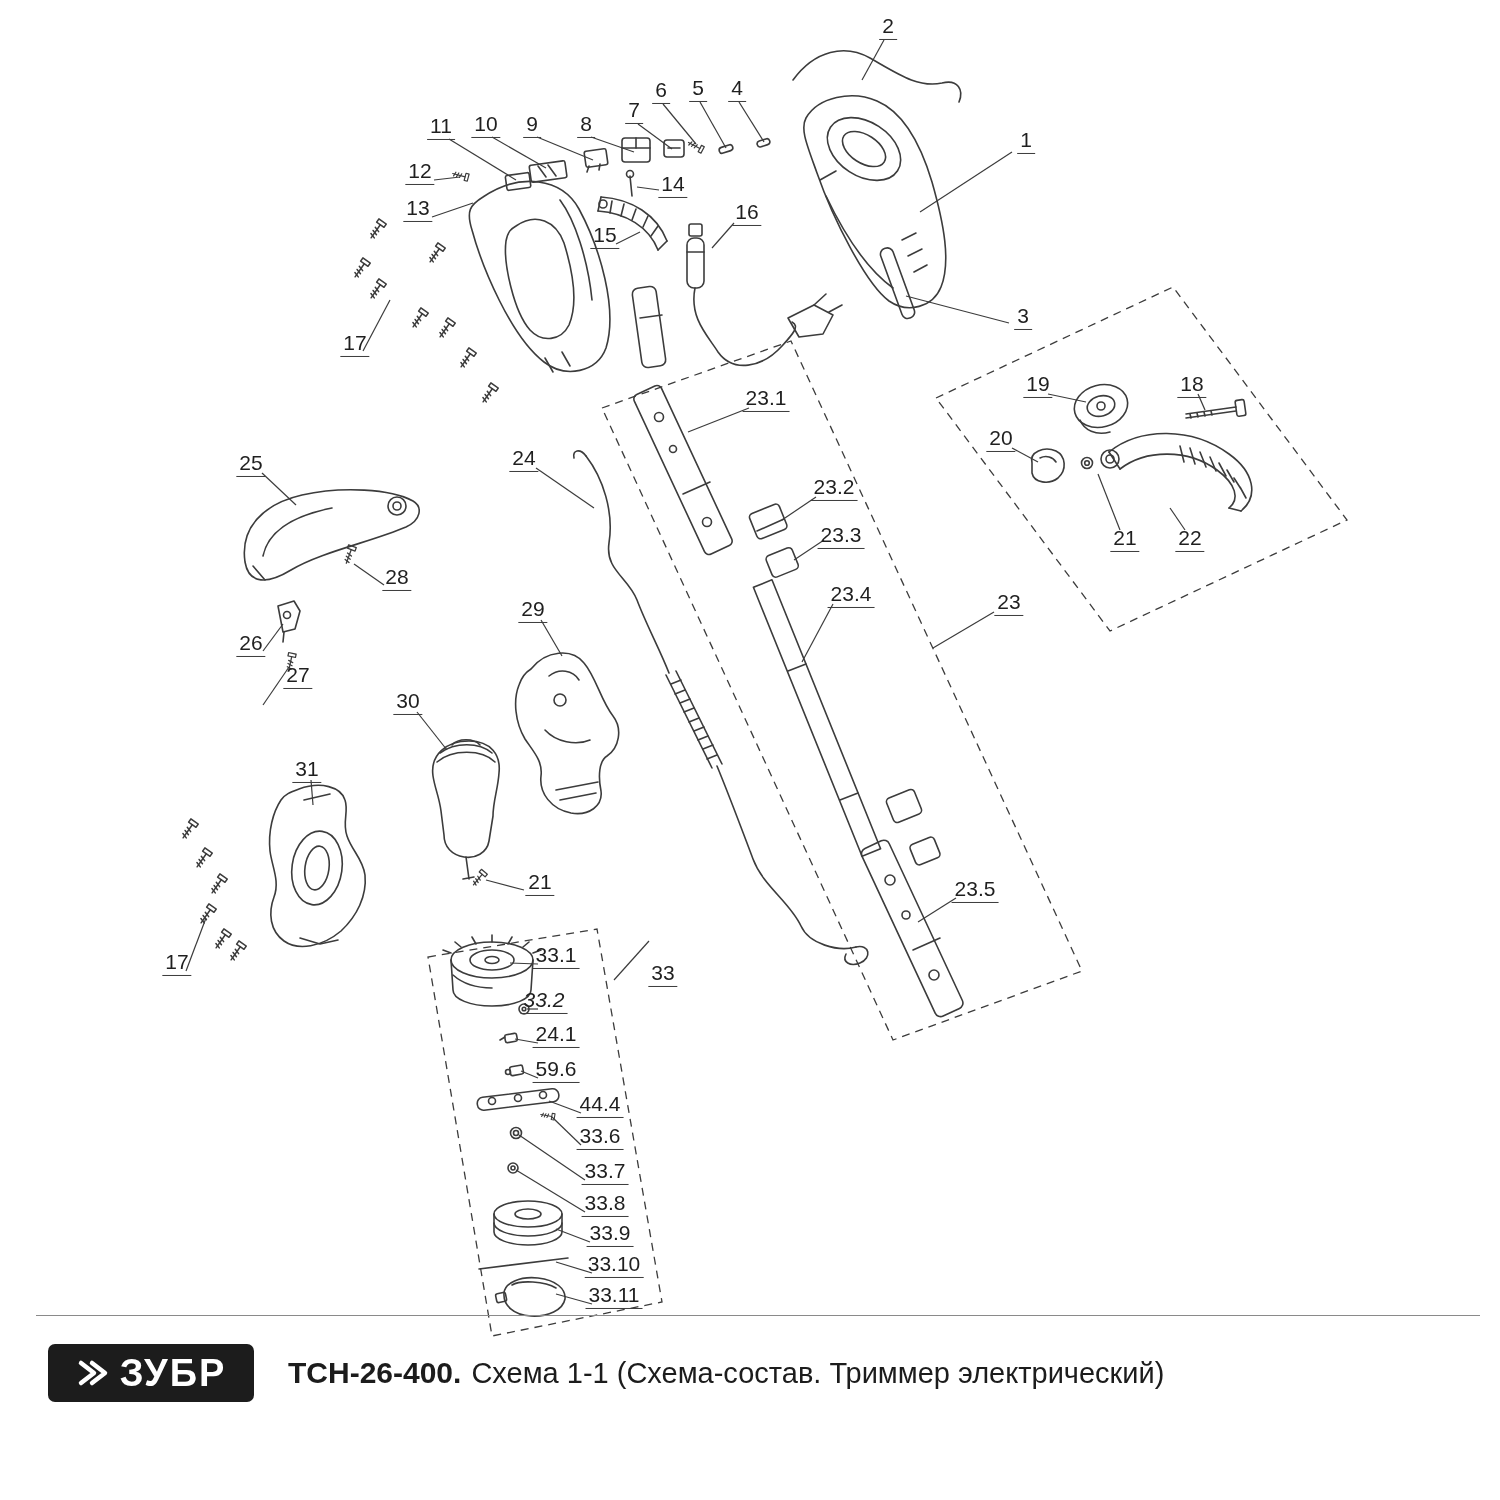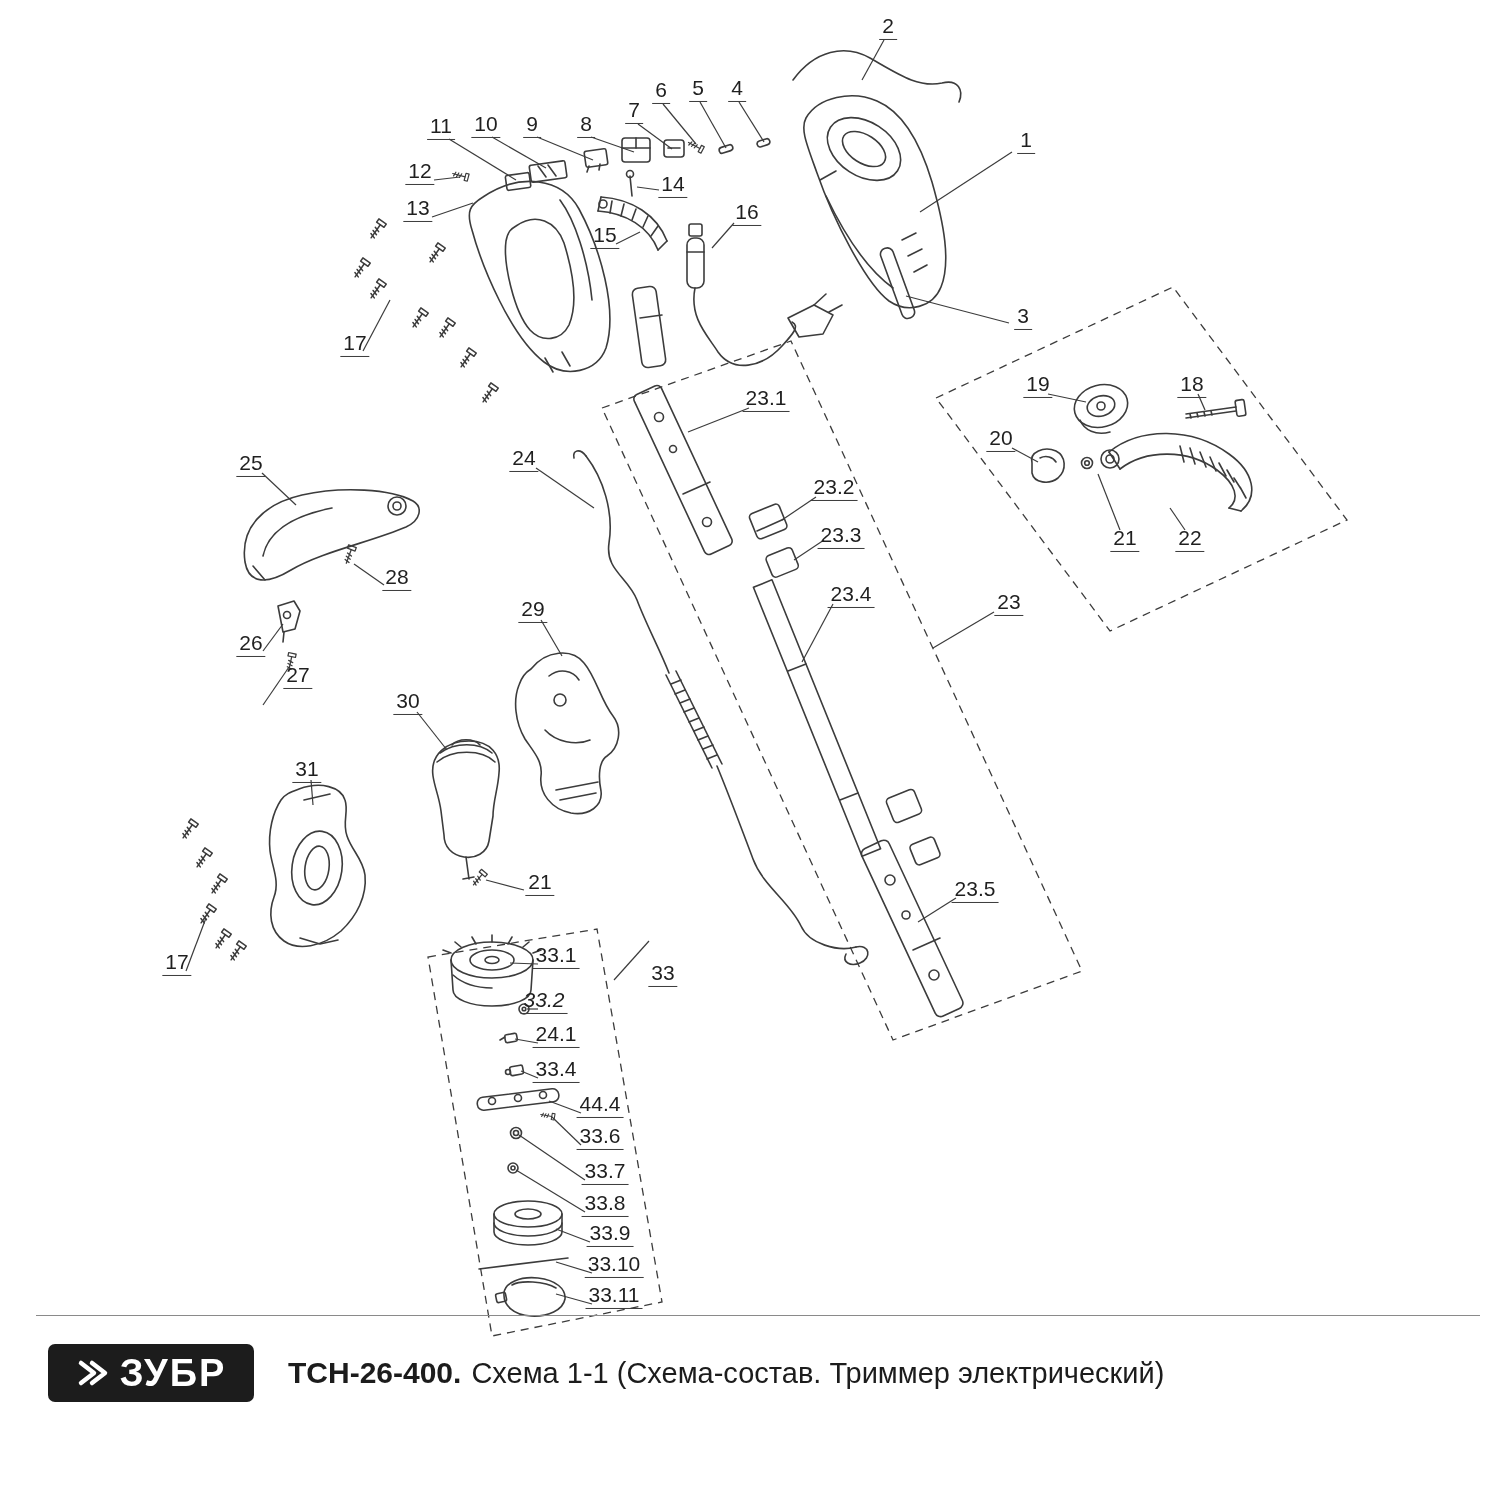--- a/index.html
+++ b/index.html
@@ -439,21 +439,21 @@
       <div class="callout" style="left: 408px; top: 703px;">30</div>
       <div class="callout" style="left: 251px; top: 677px; margin-left: 47px;">27</div>
       <div class="callout" style="left: 307px; top: 771px;">31</div>
       <div class="callout" style="left: 540px; top: 884px;">21</div>
       <div class="callout" style="left: 975px; top: 891px;">23.5</div>
       <div class="callout" style="left: 663px; top: 931px; margin-top: 44px;">33</div>
       <div class="callout" style="left: 177px; top: 964px;">17</div>
       <div class="callout" style="left: 556px; top: 957px;">33.1</div>
       <div class="callout" style="left: 544px; top: 1002px; font-style: italic;">33.2</div>
       <div class="callout" style="left: 556px; top: 1036px;">24.1</div>
-      <div class="callout" style="left: 556px; top: 1071px;">33.4</div>
+      <div class="callout" style="left: 556px; top: 1071px;">59.6</div>
       <div class="callout" style="left: 600px; top: 1106px;">44.4</div>
       <div class="callout" style="left: 600px; top: 1138px;">33.6</div>
       <div class="callout" style="left: 605px; top: 1173px;">33.7</div>
       <div class="callout" style="left: 605px; top: 1205px;">33.8</div>
       <div class="callout" style="left: 610px; top: 1235px;">33.9</div>
       <div class="callout" style="left: 614px; top: 1266px;">33.10</div>
       <div class="callout" style="left: 614px; top: 1297px;">33.11</div>
     </div>
 
   <div class="footer">

